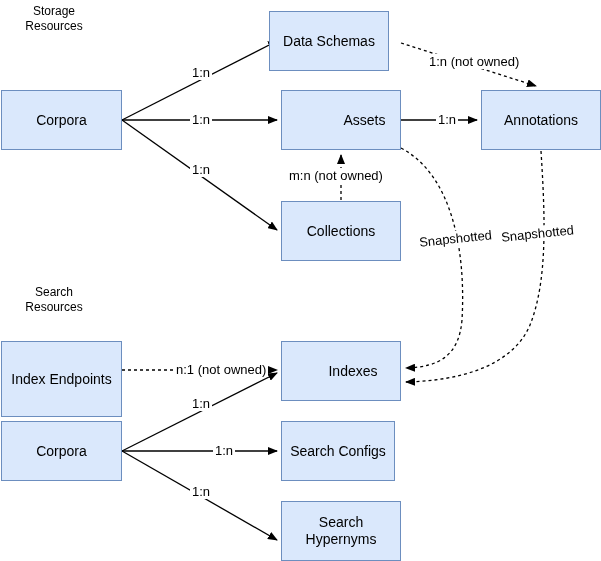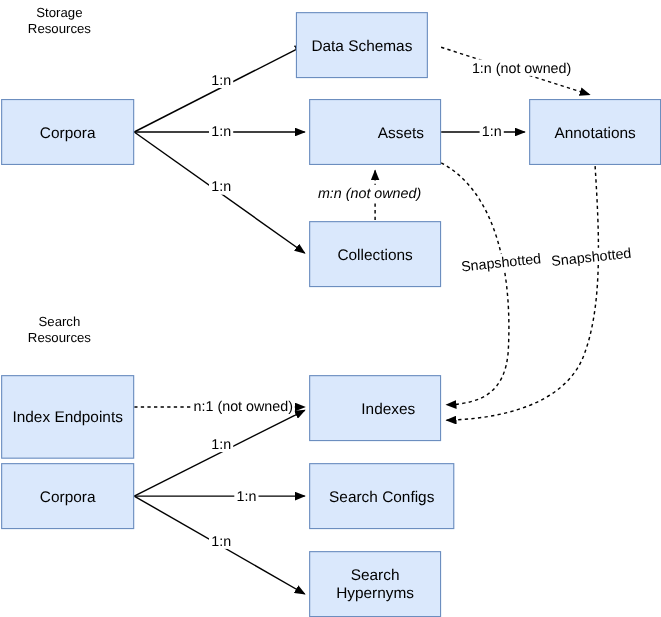--- a/index.html
+++ b/index.html
@@ -119,31 +119,31 @@
 
   <div class="node" style="left:1px; top:90px; width:121px; height:60px;">Corpora</div>
   <div class="node" style="left:269px; top:11px; width:120px; height:60px;">Data Schemas</div>
   <div class="node" style="left:281px; top:90px; width:120px; height:60px;padding-left:47px;">Assets</div>
   <div class="node" style="left:481px; top:90px; width:120px; height:60px;">Annotations</div>
   <div class="node" style="left:281px; top:201px; width:120px; height:60px;">Collections</div>
 
   <div class="node" style="left:1px; top:341px; width:121px; height:76px;">Index Endpoints</div>
   <div class="node" style="left:1px; top:421px; width:121px; height:60px;">Corpora</div>
   <div class="node" style="left:281px; top:341px; width:120px; height:60px;padding-left:24px;">Indexes</div>
-  <div class="node" style="left:281px; top:421px; width:132px; height:60px;">Search Configs</div>
+  <div class="node" style="left:281px; top:421px; width:114px; height:60px;">Search Configs</div>
   <div class="node" style="left:281px; top:501px; width:120px; height:60px;">Search
 Hypernyms</div>
 
   <div class="edge-label" style="left:190px; top:65px;">1:n</div>
   <div class="edge-label" style="left:190px; top:112px;">1:n</div>
   <div class="edge-label" style="left:190px; top:162px;">1:n</div>
 
   <div class="edge-label" style="left:414px; top:54px;margin-left:13px;">1:n (not owned)</div>
   <div class="edge-label" style="left:436px; top:112px;">1:n</div>
-  <div class="edge-label" style="left:287px; top:168px;font-style:italic;">m:n (not owned)</div>
+  <div class="edge-label" style="left:287px; top:168px;">m:n (not owned)</div>
 
   <div class="edge-label rot" style="left:417px; top:231px;">Snapshotted</div>
   <div class="edge-label rot" style="left:499px; top:226px;">Snapshotted</div>
 
   <div class="edge-label" style="left:149px; top:362px;margin-left:25px;">n:1 (not owned)</div>
   <div class="edge-label" style="left:190px; top:396px;">1:n</div>
   <div class="edge-label" style="left:213px; top:443px;">1:n</div>
   <div class="edge-label" style="left:190px; top:484px;">1:n</div>
 
 </div>

